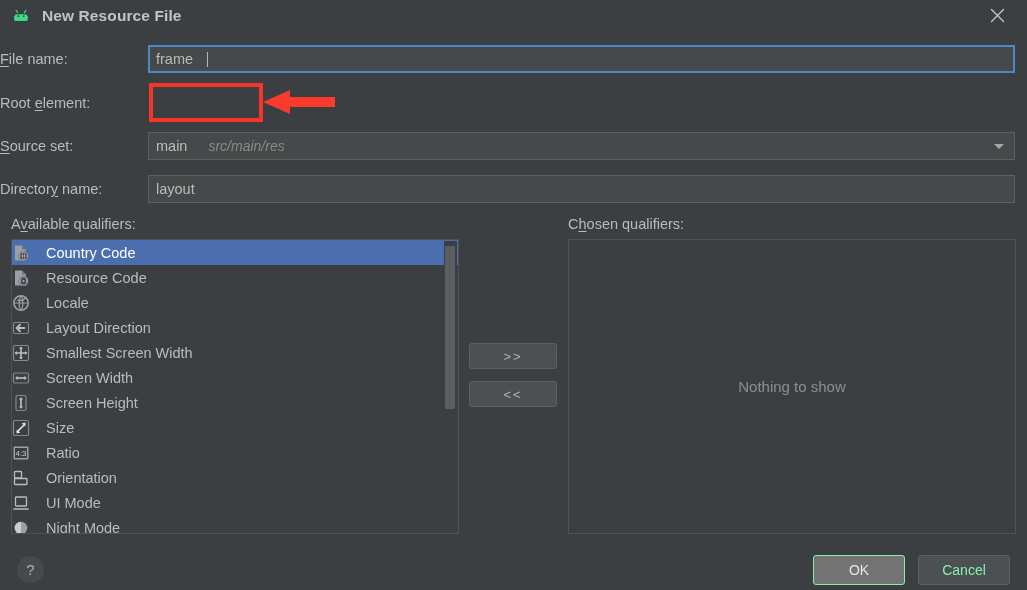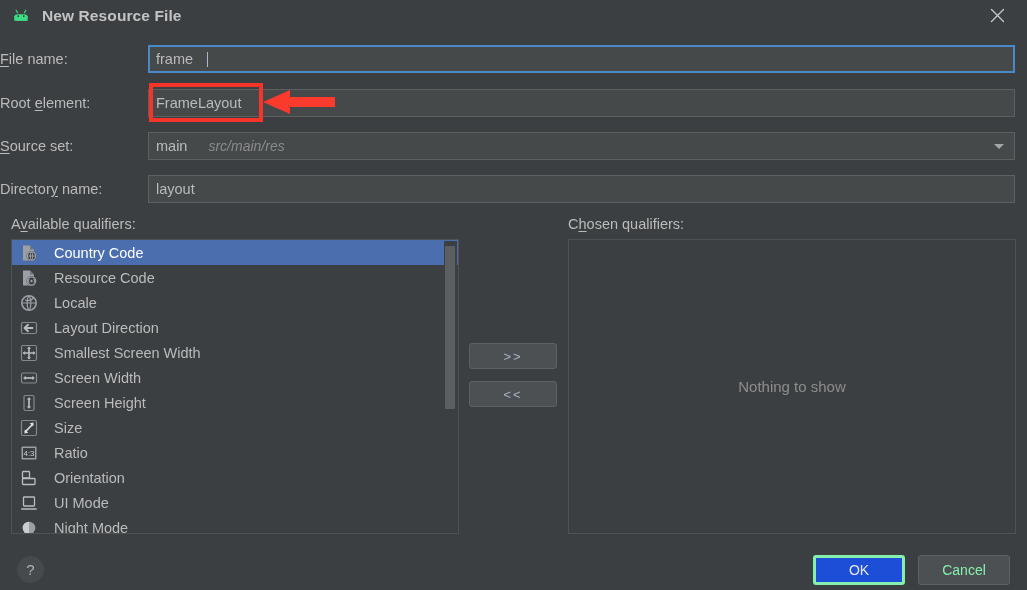--- a/index.html
+++ b/index.html
@@ -130,21 +130,20 @@
     box-sizing: border-box;
     background: #3c3f41;
     border: 1px solid #4f5254;
     overflow: hidden;
   }
   .list-inner { position: relative; }
   .list-item {
     height: 25px;
     display: flex;
     align-items: center;
-    padding-left: 8px;
     box-sizing: border-box;
     font-size: 14.5px;
     color: #bbbbbb;
     white-space: nowrap;
   }
   .list-item.selected {
     background: #4b6eaf;
     color: #ffffff;
   }
   .li-icon {
@@ -216,22 +215,22 @@
     height: 30px;
     box-sizing: border-box;
     border-radius: 3px;
     font-size: 14px;
     display: flex; align-items: center; justify-content: center;
     cursor: default;
   }
   .btn-ok {
     left: 813px; top: 555px;
     width: 92px;
-    background: #1d4ed8;
-    border: 3px solid #86efac;
+    background: #737373;
+    border: 1px solid #86efac;
     color: #e6e6e6;
   }
   .btn-cancel {
     left: 918px; top: 555px;
     width: 92px;
     background: #4c5052;
     border: 1px solid #5e6163;
     color: #86efac;
   }
 
@@ -272,23 +271,20 @@
   <div class="row" style="top:14px;">
     <div class="row-label"><span class="mn">F</span>ile name:</div>
     <div class="field wide focused">
       <span>frame</span>
         <span class="caret"></span>
     </div>
   </div>
 
   <div class="row" style="top:58px;">
     <div class="row-label">Root <span class="mn">e</span>lement:</div>
-    <div class="field wide">
-      <span>FrameLayout</span>
-    </div>
   </div>
 
   <div class="row" style="top:101px;">
     <div class="row-label"><span class="mn">S</span>ource set:</div>
     <div class="field wide">
       <span>main</span>
       <span class="hint-path">src/main/res</span>
       <span class="combo-arrow"></span>
     </div>
   </div>

